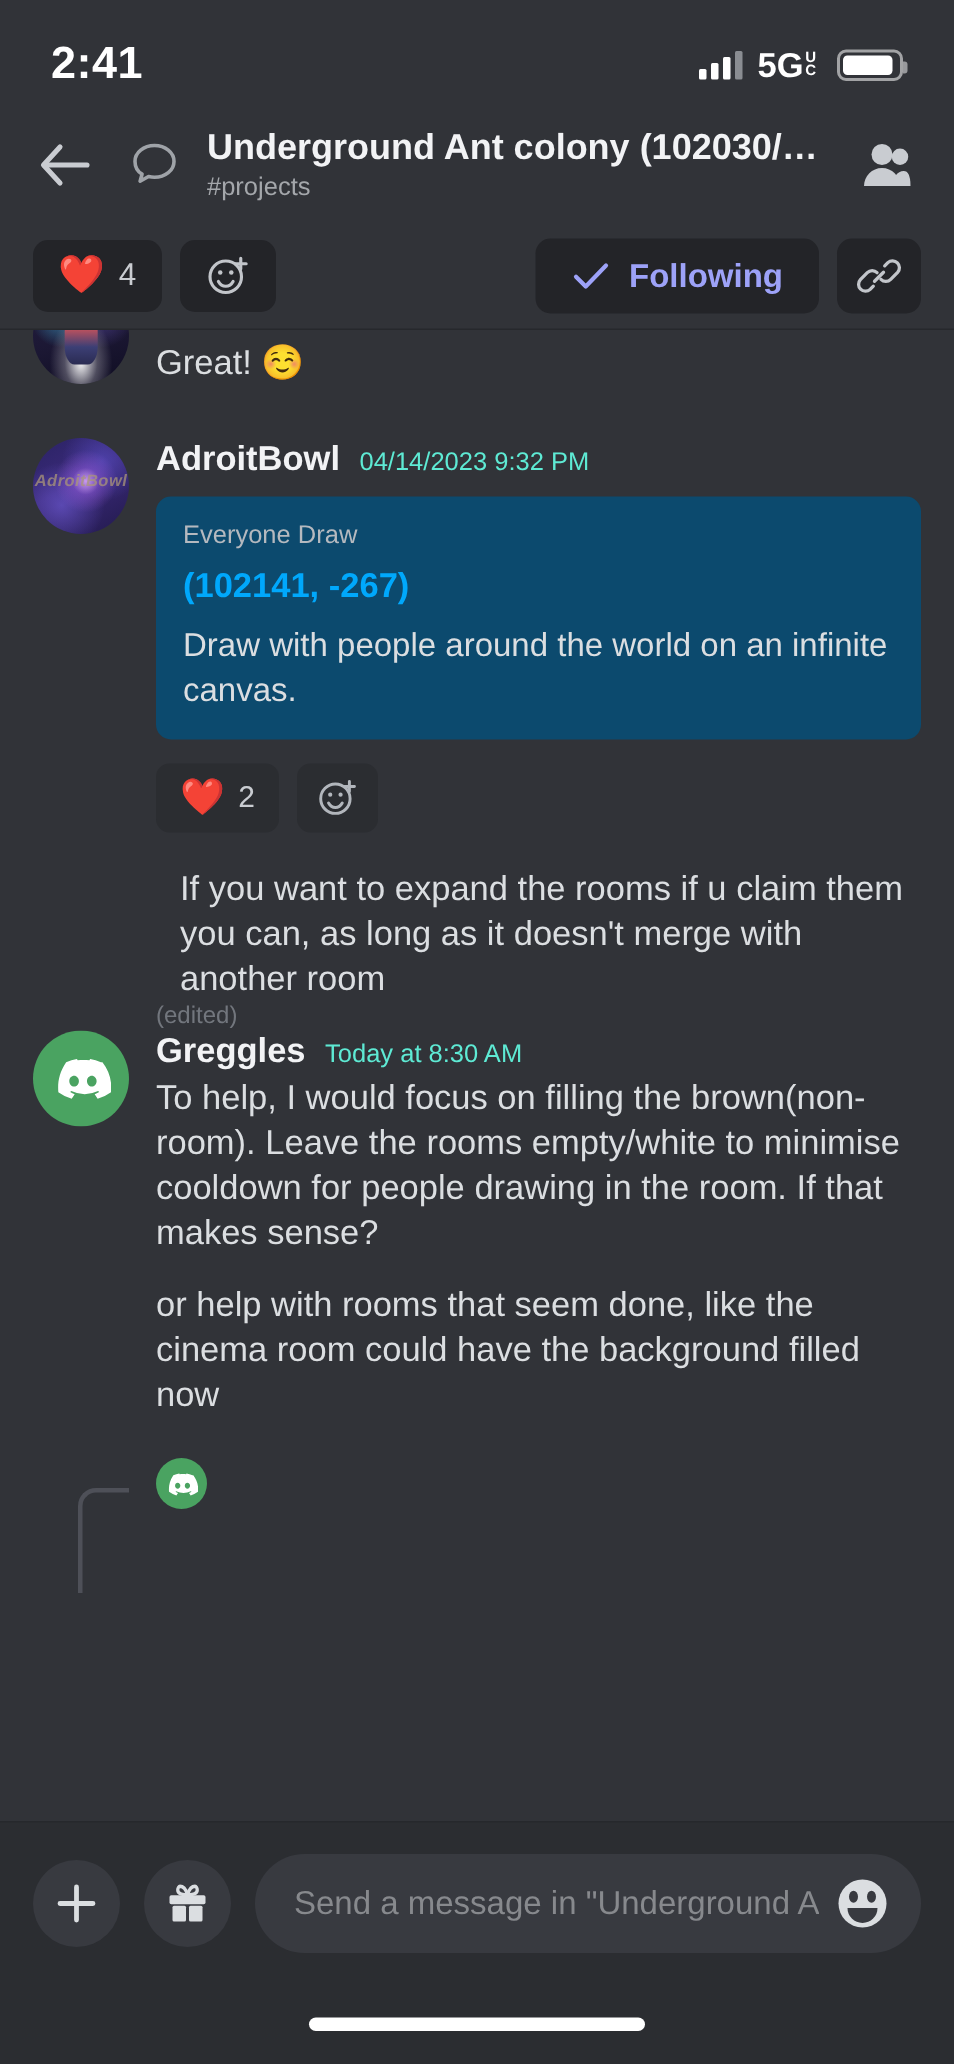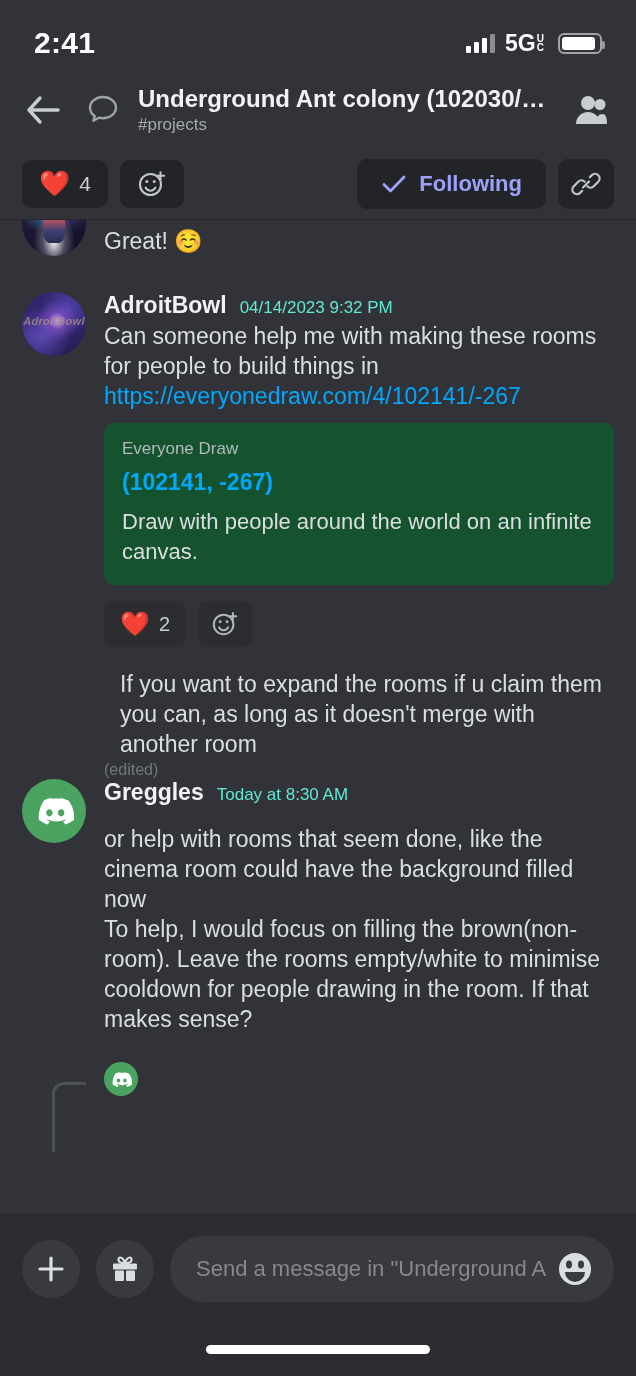--- a/index.html
+++ b/index.html
@@ -86,21 +86,21 @@
   .mtext{ font-size:23px; line-height:30px; color:#dbdee1; word-wrap:break-word;}
   .mtext a{ color:#00a8fc; text-decoration:none;}
   .edited{ font-size:16px; color:#72767d;}
 
   
   .clip-msg{ display:flex; padding:0 22px; height:36px; overflow:hidden; align-items:flex-end;}
   .clip-msg .avatar{ width:64px; height:64px; margin-top:-28px;}
 
   
   .embed{
-    background:#14532d; border-radius:10px; padding:16px 18px 18px 18px;
+    background:#0c4a6e; border-radius:10px; padding:16px 18px 18px 18px;
     display:flex; gap:14px; margin:12px 0 0 0;
   }
   .embed-main{ flex:1 1 auto; min-width:0;}
   .embed-provider{ font-size:17px; color:#b5b9bf; margin-bottom:10px;}
   .embed-title{ font-size:23px; font-weight:600; color:#00a8fc; margin-bottom:11px;}
   .embed-desc{ font-size:22px; line-height:30px; color:#dbdee1;}
   .embed-thumb{ width:116px; height:116px; border-radius:10px; flex:0 0 auto;
                 overflow:hidden; align-self:flex-start; margin-top:6px;}
 
   .reactions{ display:flex; gap:12px; margin-top:16px;}
@@ -268,21 +268,20 @@
     <div class="avatar">
       <div class="galaxy">
           <div class="nick">AdroitBowl</div>
         </div>
     </div>
     <div class="mbody">
       <div class="mhead">
         <span class="mname">AdroitBowl</span>
         <span class="mtime">04/14/2023 9:32 PM</span>
       </div>
-      <div class="mtext"><span>Can someone help me with making these rooms for people to build things in </span><a href="#">https://everyonedraw.com/4/102141/-267</a></div>
 
       <div class="embed">
         <div class="embed-main">
           <div class="embed-provider">Everyone Draw</div>
           <div class="embed-title">(102141, -267)</div>
           <div class="embed-desc">Draw with people around the world on an infinite canvas.</div>
         </div>
       </div>
 
       <div class="reactions">
@@ -315,22 +314,22 @@
         <svg width="40" height="30" viewBox="0 0 40 30">
             <path d="M33.3 4.2A29 29 0 0 0 26.1 2l-.5.9c-2.6-.4-5.2-.4-7.8 0L17.3 2a29 29 0 0 0-7.2 2.2C5.5 11 4.3 17.6 4.9 24.1a29.4 29.4 0 0 0 8.9 4.4l2-3a19 19 0 0 1-3-1.5l.7-.6a21 21 0 0 0 17.9 0l.7.6c-1 .6-2 1.1-3 1.5l2 3a29.3 29.3 0 0 0 8.9-4.4c.8-7.5-1.2-14-5.7-19.9zM15.4 20.4c-1.7 0-3.2-1.6-3.2-3.6s1.4-3.6 3.2-3.6 3.2 1.7 3.2 3.6-1.4 3.6-3.2 3.6zm11.8 0c-1.7 0-3.2-1.6-3.2-3.6s1.4-3.6 3.2-3.6 3.2 1.7 3.2 3.6-1.5 3.6-3.2 3.6z" fill="#fff"></path>
           </svg>
       </div>
     </div>
     <div class="mbody">
       <div class="mhead">
         <span class="mname">Greggles</span>
         <span class="mtime">Today at 8:30 AM</span>
       </div>
+      <div class="mtext">To help, I would focus on filling the brown(non-room). Leave the rooms empty/white to minimise cooldown for people drawing in the room. If that makes sense?</div>
       <div class="mtext" style="margin-top:18px;">or help with rooms that seem done, like the cinema room could have the background filled now</div>
-      <div class="mtext">To help, I would focus on filling the brown(non-room). Leave the rooms empty/white to minimise cooldown for people drawing in the room. If that makes sense?</div>
     </div>
   </div>
 
   <div class="reply-wrap">
     <div class="reply-spine">
         <div class="curve"></div>
       </div>
     <div class="reply-body">
       <div class="reply-av">
         <div class="discordav">

